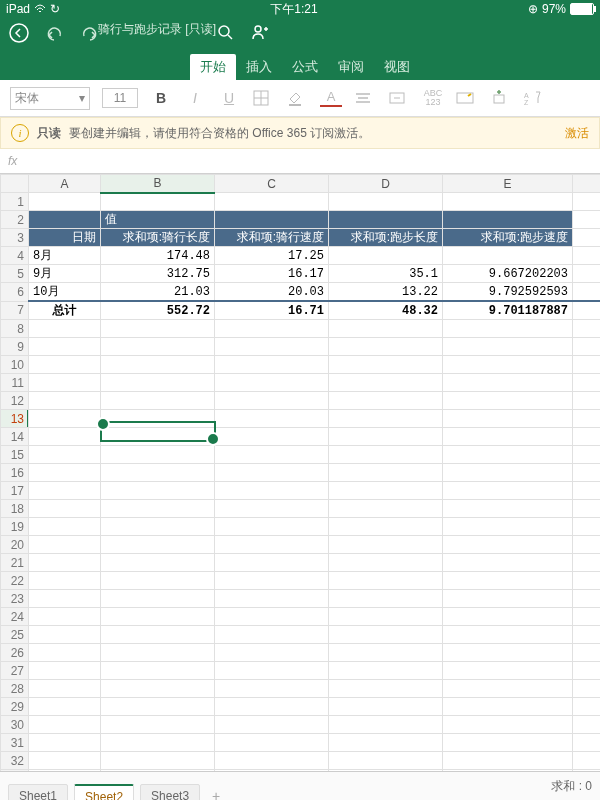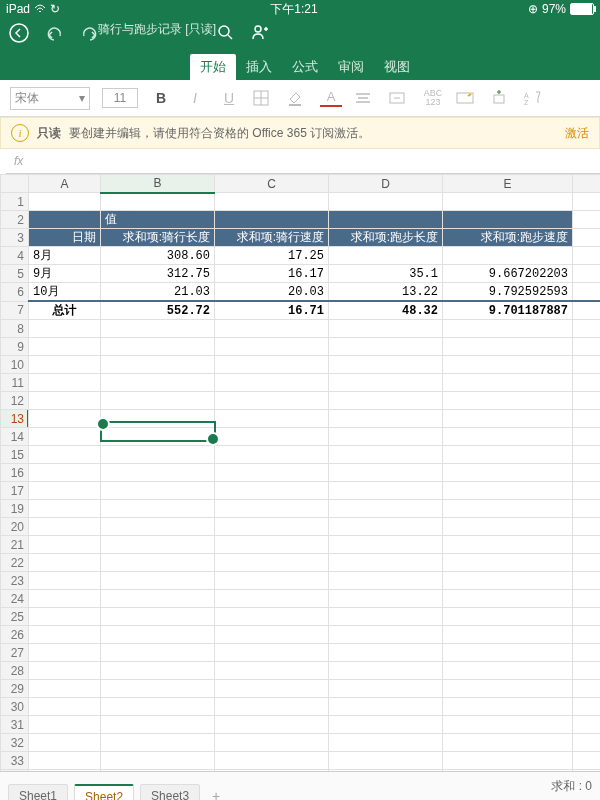--- a/index.html
+++ b/index.html
@@ -28,21 +28,21 @@
   .size-sel { width:26px; text-align:center; }
   .rbtn { width:22px; text-align:center; color:#bbb; font-size:14px; }
   .notice { display:flex; align-items:center; justify-content:space-between;
     background:#fff8e5; border:1px solid #f0e6c5; padding:6px 10px; font-size:12px;
     color:#666; }
   .notice .left { display:flex; align-items:center; gap:8px; }
   .info-ic { display:inline-flex; width:16px; height:16px; border:1.5px solid #d9a400;
     border-radius:50%; color:#d9a400; align-items:center; justify-content:center;
     font-size:11px; font-style:italic; font-family:Georgia, serif; }
   .fx-bar { height:24px; border-bottom:1px solid #d0d0d0; display:flex; align-items:center;
-    padding:0 8px; color:#aaa; font-style:italic; font-size:12px;margin-left:6px; }
+    padding:0 8px; color:#aaa; font-style:italic; font-size:12px; }
   .sheet { position:relative; }
   table.grid { border-collapse:collapse; table-layout:fixed; width:600px; }
   table.grid th, table.grid td { border:1px solid #e0e0e0; height:18px; padding:0 4px;
     font-size:12px; box-sizing:border-box; overflow:hidden; white-space:nowrap; }
   th.colh { background:#f3f3f3; color:#555; text-align:center; font-weight:normal;
     border-bottom:1px solid #bbb; }
   th.rowh { background:#f3f3f3; color:#777; text-align:right; padding-right:4px;
     font-weight:normal; width:28px; }
   th.corner { background:#f3f3f3; width:28px; }
   .colA{width:72px}.colB{width:114px}.colC{width:114px}.colD{width:114px}.colE{width:130px}
@@ -267,21 +267,21 @@
       <td class="pivot-h left">日期</td>
       <td class="pivot-h">求和项:骑行长度</td>
       <td class="pivot-h">求和项:骑行速度</td>
       <td class="pivot-h">求和项:跑步长度</td>
       <td class="pivot-h">求和项:跑步速度</td>
           <td></td>
         </tr>
     <tr>
           <th class="rowh">4</th>
       <td class="lbl">8月</td>
-      <td class="num">308.60</td>
+      <td class="num">174.48</td>
       <td class="num">17.25</td>
       <td class="num"></td>
       <td class="num"></td>
           <td></td>
         </tr>
     <tr>
           <th class="rowh">5</th>
       <td class="lbl">9月</td>
       <td class="num">312.75</td>
       <td class="num">16.17</td>
@@ -391,20 +391,29 @@
     <tr>
           <th class="rowh">17</th>
           <td></td>
           <td></td>
           <td></td>
           <td></td>
           <td></td>
           <td></td>
         </tr>
     <tr>
+          <th class="rowh">18</th>
+          <td></td>
+          <td></td>
+          <td></td>
+          <td></td>
+          <td></td>
+          <td></td>
+        </tr>
+    <tr>
           <th class="rowh">19</th>
           <td></td>
           <td></td>
           <td></td>
           <td></td>
           <td></td>
           <td></td>
         </tr>
     <tr>
           <th class="rowh">20</th>

